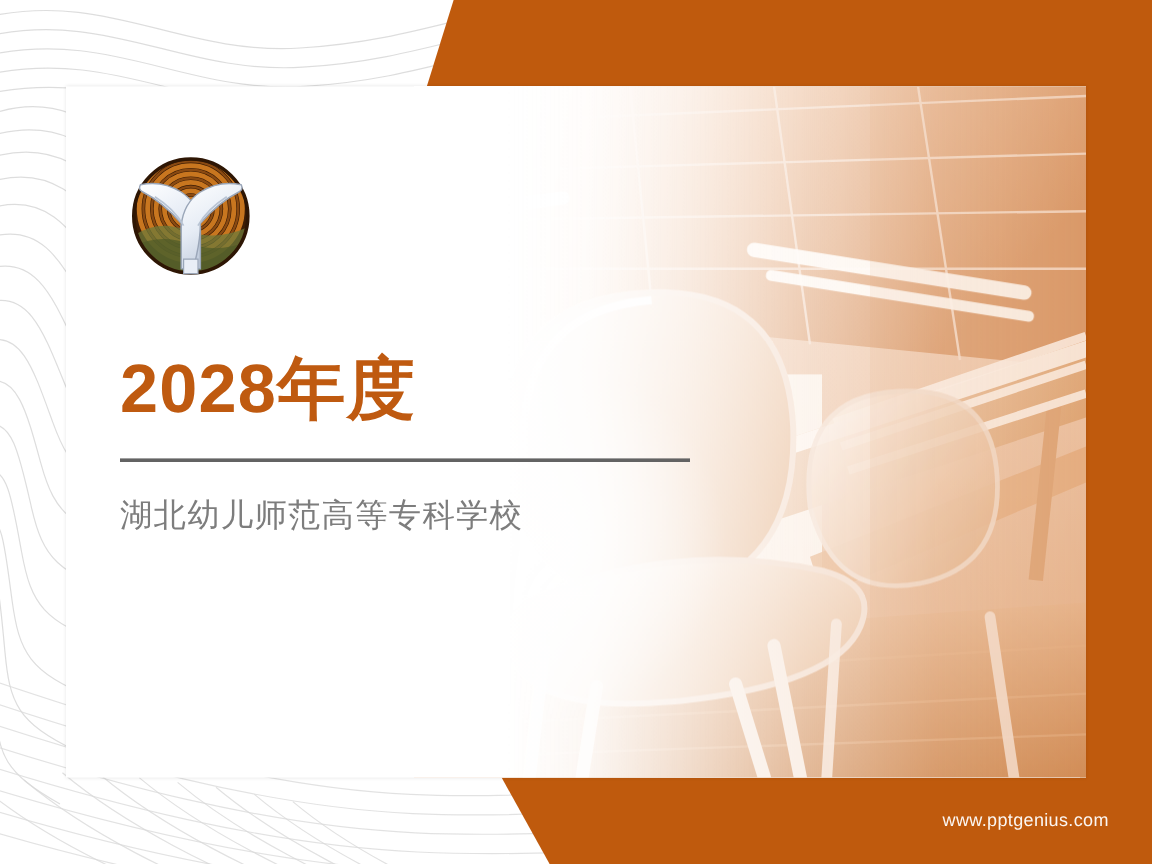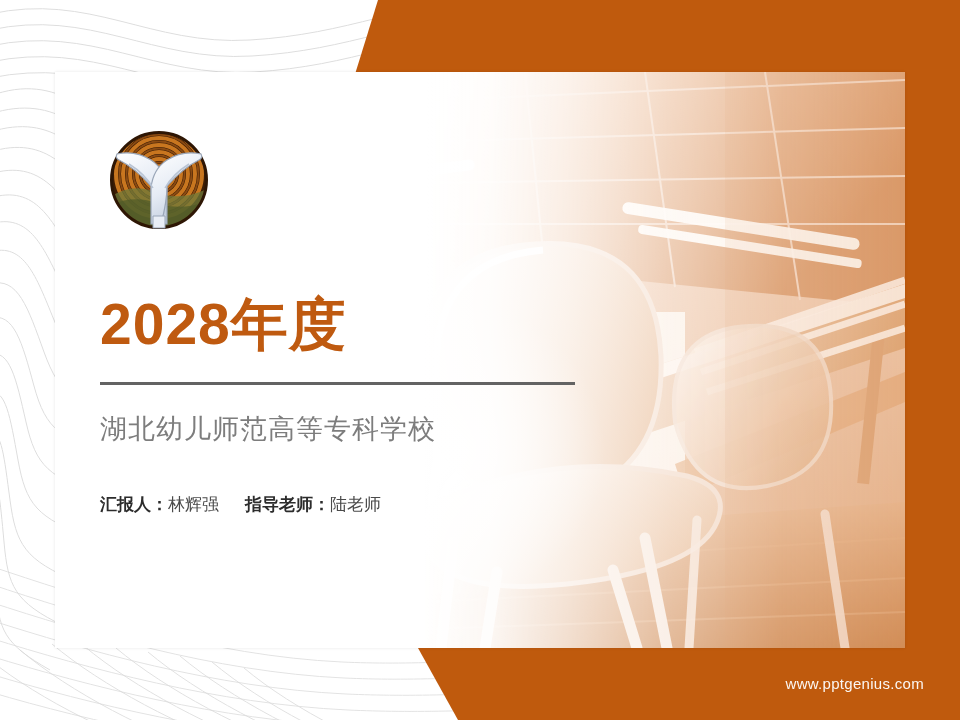--- a/index.html
+++ b/index.html
@@ -382,21 +382,18 @@
         <path d="M54 96 h12 v12 h-12 z" fill="#e9eef6" stroke="#9aa6b8" stroke-width="1"></path>
         <path d="M30 44 q16 10 24 24" fill="none" stroke="#b9c4d4" stroke-width="1.5"></path>
         <path d="M90 44 q-16 10 -24 24" fill="none" stroke="#b9c4d4" stroke-width="1.5"></path>
       </svg>
     </div>
 
     <div class="text-block">
       <div class="title-year">2028年度</div>
       <div class="divider"></div>
       <div class="subtitle">湖北幼儿师范高等专科学校</div>
-      <div class="presenter-row">
-        <span class="lbl">汇报人：</span><span class="val">林辉强</span><span class="gap"></span><span class="lbl">指导老师：</span><span class="val">陆老师</span>
-      </div>
     </div>
   </div>
 
   <div class="watermark">www.pptgenius.com</div>
 
 </div>
 
 </body></html>

